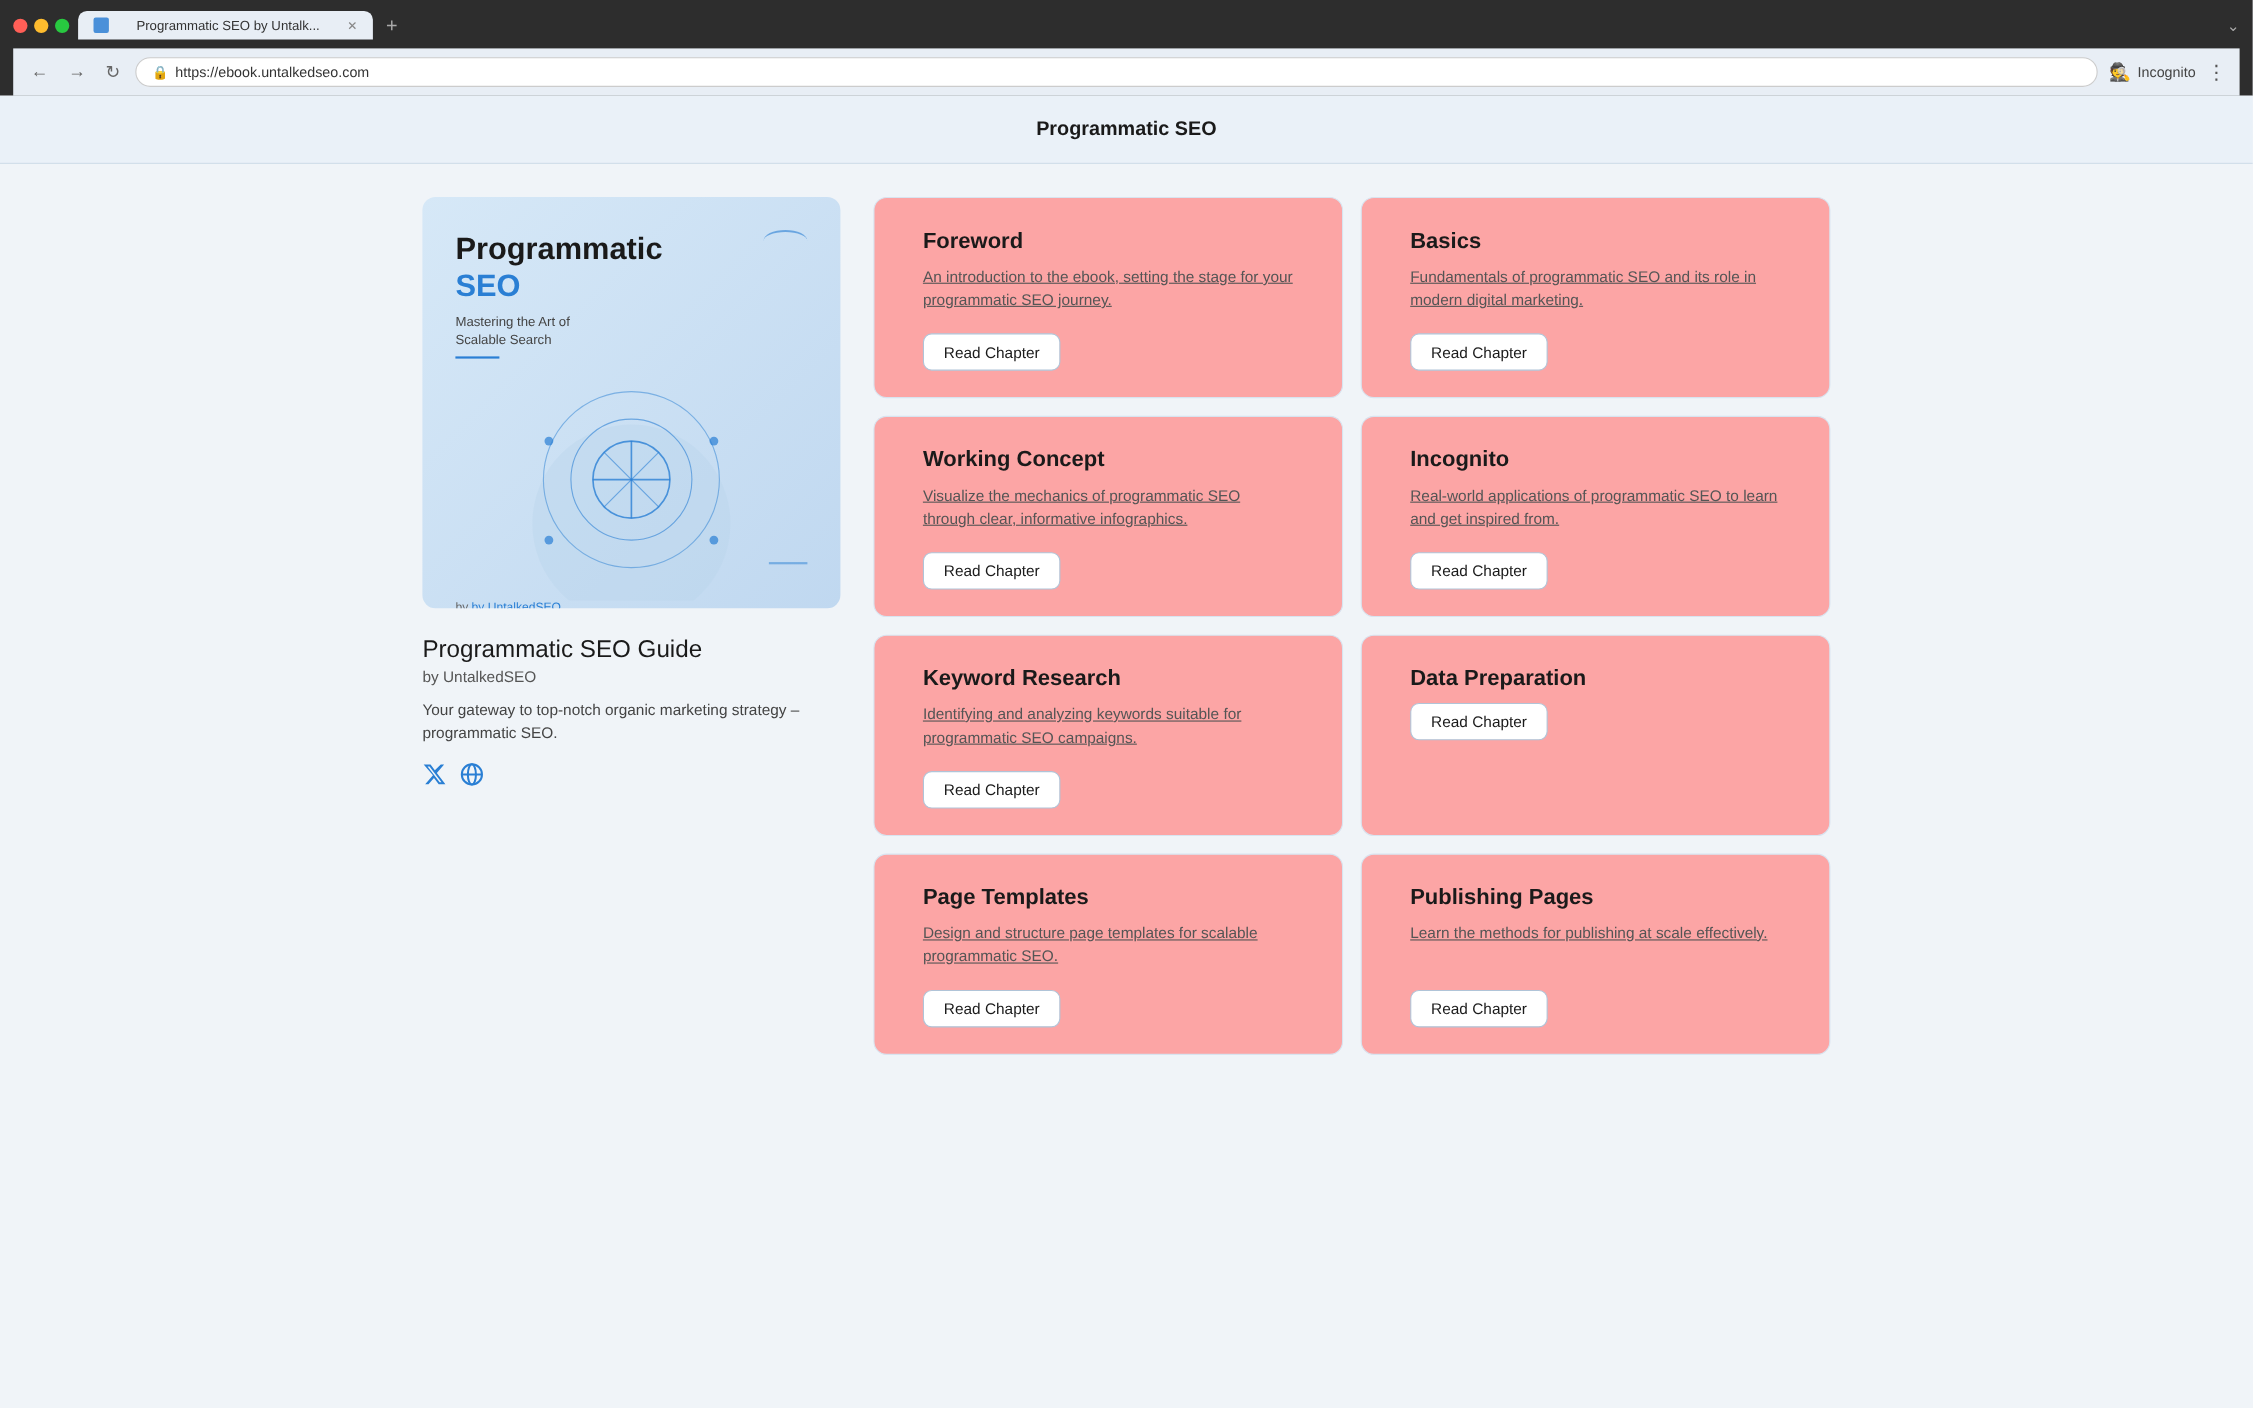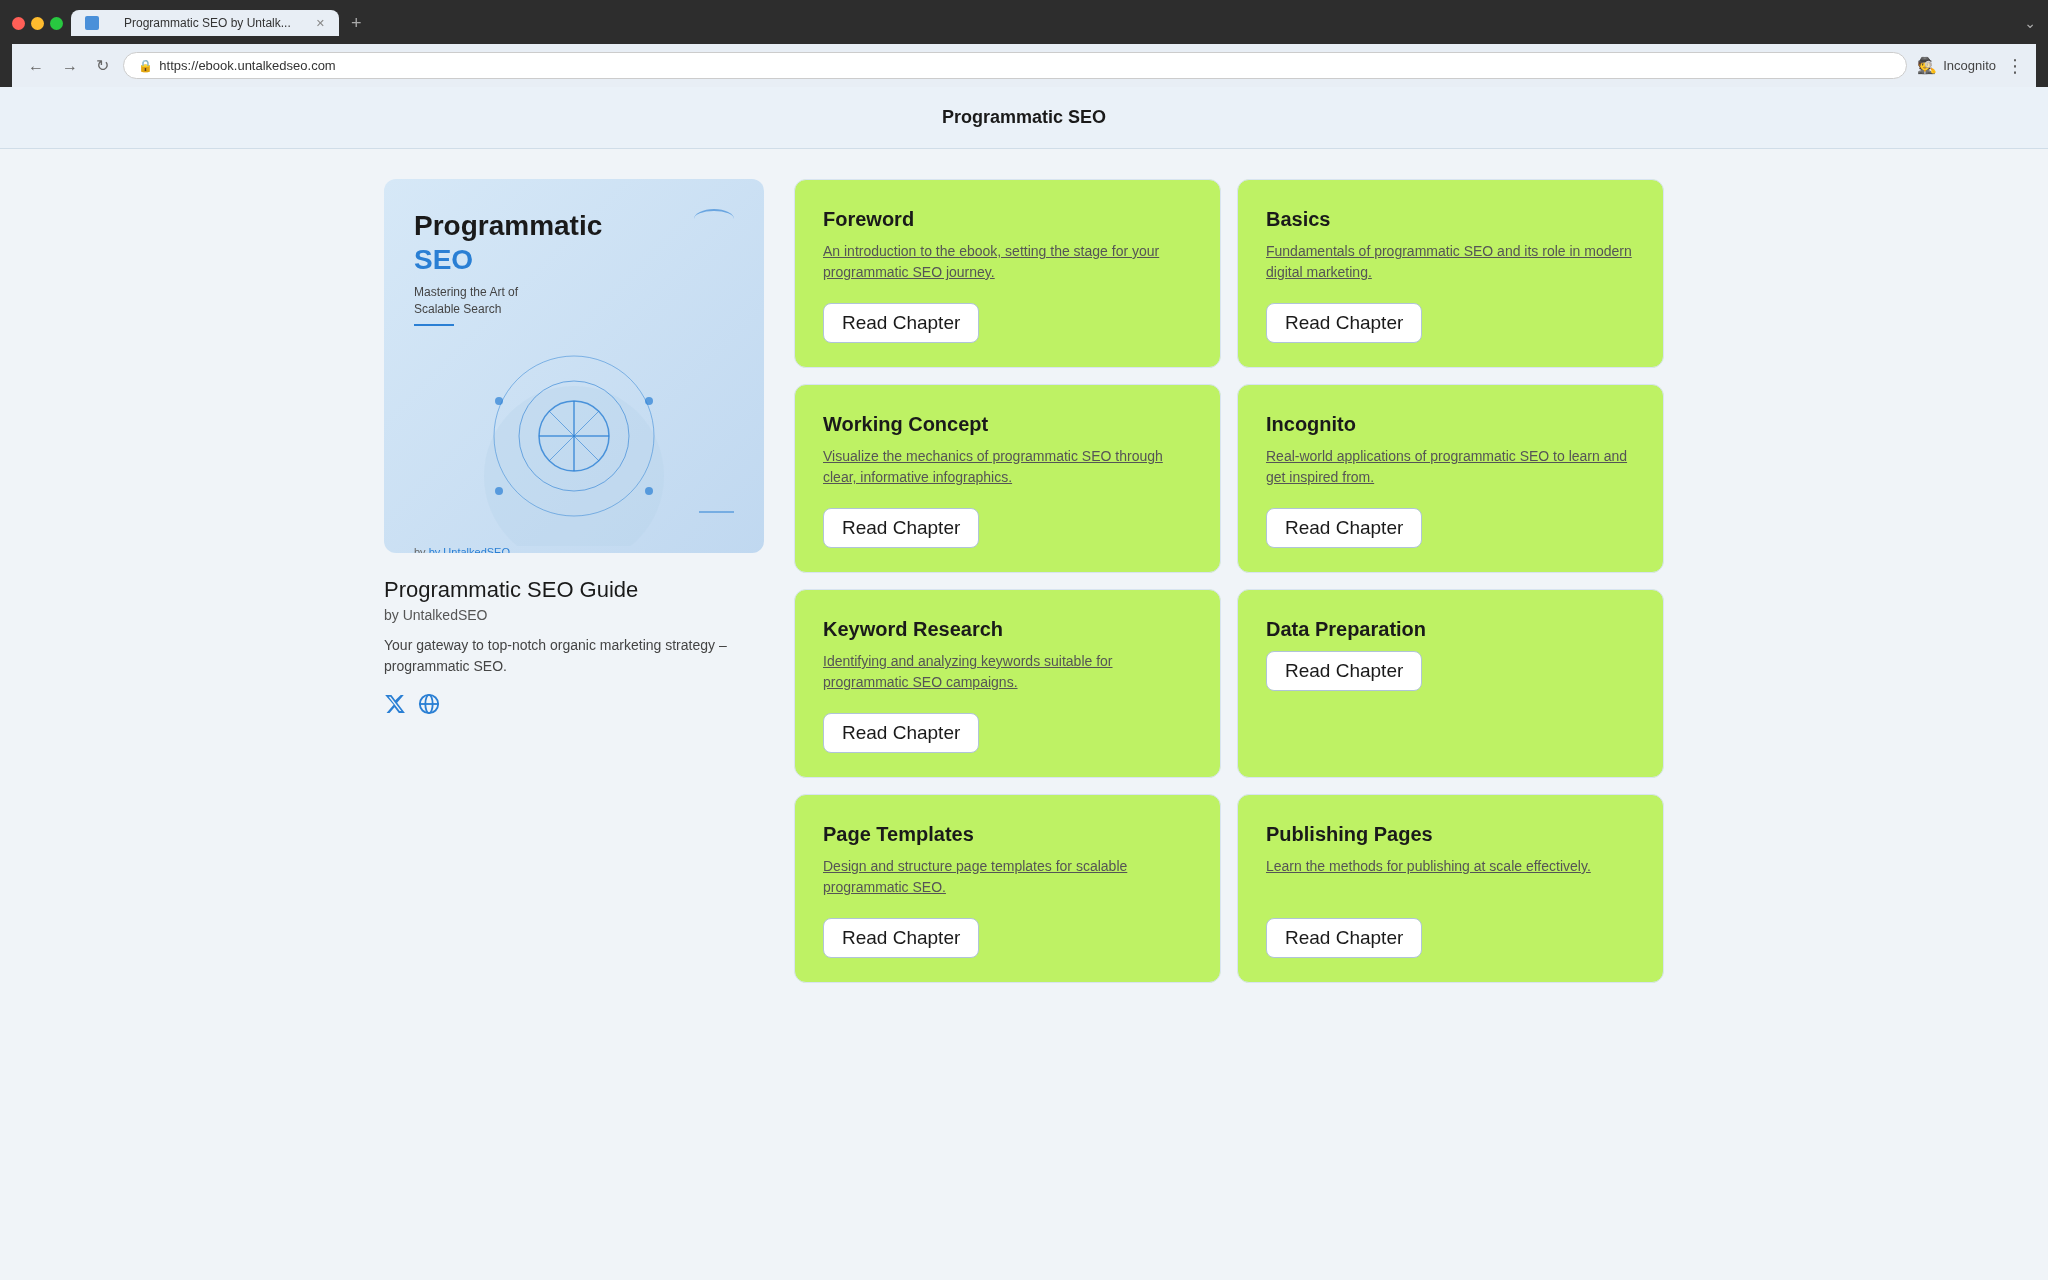--- a/index.html
+++ b/index.html
@@ -232,24 +232,24 @@
     
     .chapters-grid {
       flex: 1;
       display: grid;
       grid-template-columns: 1fr 1fr;
       gap: 16px;
       align-content: start;
     }
 
     .chapter-card {
-      background: #bef264;
+      background: #fca5a5;
       border-radius: 12px;
       border: 1px solid #d8e4f0;
-      padding: 28px 28px 24px;
+      padding: 28px 44px 24px;
       display: flex;
       flex-direction: column;
     }
     .chapter-title {
       font-size: 20px;
       font-weight: 700;
       color: #1a1a1a;
       margin-bottom: 10px;
     }
     .chapter-desc {
@@ -260,21 +260,21 @@
       margin-bottom: 20px;
       text-decoration: underline;
     }
     .read-chapter-btn {
       display: inline-block;
       border: 1px solid #b0c4d8;
       background: white;
       color: #1a1a1a;
       padding: 8px 18px;
       border-radius: 8px;
-      font-size: 19px;
+      font-size: 14px;
       cursor: pointer;
       width: fit-content;
       font-weight: 400;
       transition: background 0.15s;
     }
   </style>
 </head>
 <body>
 
 <div class="browser-chrome">

